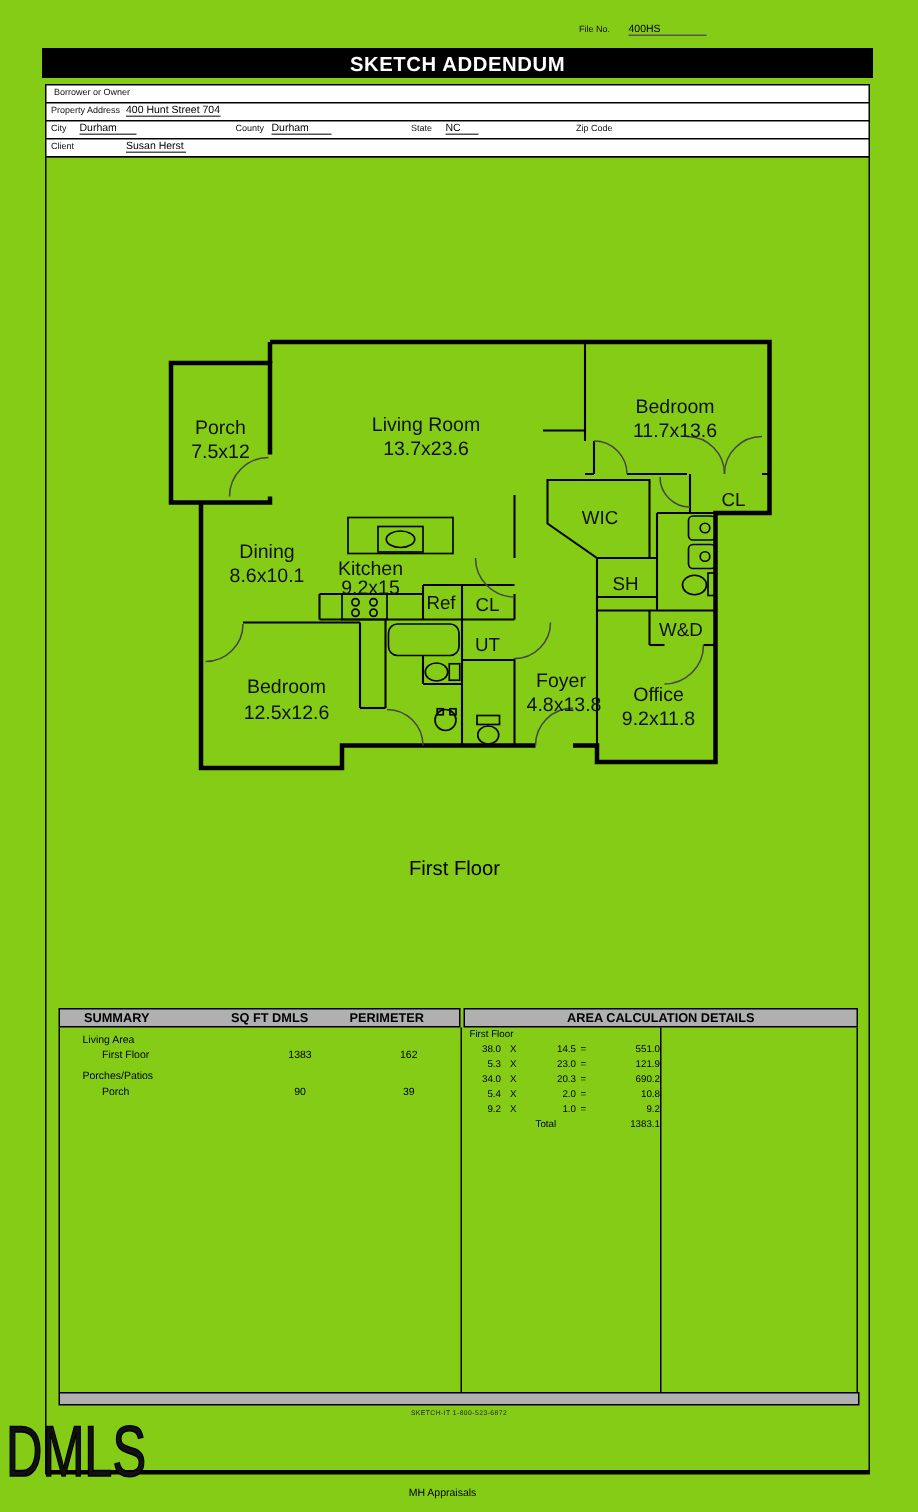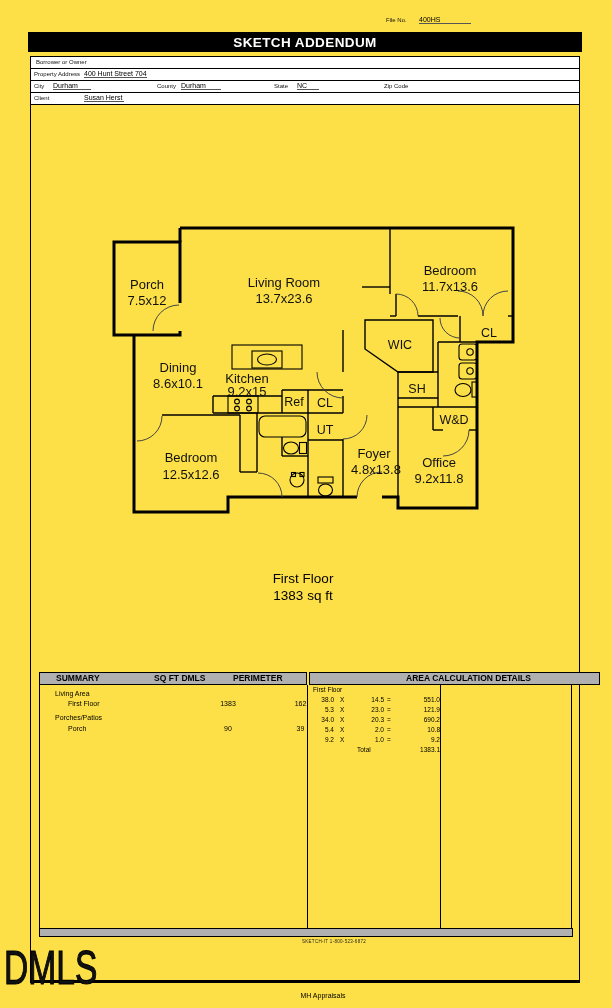--- a/index.html
+++ b/index.html
@@ -1,31 +1,31 @@
 <!DOCTYPE html>
 <html><head>
 <meta charset="utf-8">
 <style>
   html,body{margin:0;padding:0;background:#fff;}
-  .page{position:relative;width:612px;height:1008px;background:#fde047;overflow:hidden;
+  .page{position:relative;width:612px;height:1008px;background:#84cc16;overflow:hidden;
         font-family:"Liberation Sans","DejaVu Sans",sans-serif;color:#000;}
   .abs{position:absolute;}
   .lbl{font-size:6px;color:#111;}
   .val{font-size:7px;color:#000;border-bottom:0.5px solid #555;display:inline-block;}
   .titlebar{left:28px;top:32px;width:554px;height:20px;background:#000;color:#fff;
             display:flex;align-items:center;justify-content:center;
             font-size:13.5px;font-weight:bold;letter-spacing:.4px;}
   .formrow{left:30px;width:548px;height:11px;border:1px solid #000;background:#fff;}
   .mainbox{left:30px;top:104px;width:548px;height:875px;border:1.5px solid #000;border-bottom:3px solid #000;}
   .grayhdr{background:#b0b0b0;border:1px solid #000;font-weight:bold;font-size:8.5px;height:11px;line-height:11px;}
   .vline{width:1px;background:#000;}
   .num{font-size:7px;}
   .calc{font-size:6.5px;}
   .ra{text-align:right;}
-  .ca{text-align:center;padding-left:28px;}
+  .ca{text-align:center;}
   .floorlabel{left:193px;top:571px;width:220px;text-align:center;font-size:13.5px;line-height:16.5px;}
   svg text{font-family:"Liberation Sans","DejaVu Sans",sans-serif;fill:#111;}
 </style>
 </head>
 <body>
 
 <div class="page">
 
   <span class="abs lbl" style="left:386px;top:17px;">File No.</span>
   <span class="abs val" style="left:419px;top:16px;width:52px;">400HS</span>
@@ -179,21 +179,20 @@
       <text x="191" y="479" font-size="13">12.5x12.6</text>
       <text x="374" y="458" font-size="13">Foyer</text>
       <text x="376" y="474" font-size="13">4.8x13.8</text>
       <text x="439" y="467" font-size="13">Office</text>
       <text x="439" y="483" font-size="13">9.2x11.8</text>
     </g>
   </svg>
 
   <div class="abs floorlabel">
     <div>First Floor</div>
-    <div>1383 sq ft</div>
   </div>
 
   <div class="abs grayhdr" style="left:39px;top:672px;width:266px;text-decoration:underline;">
     <span class="abs" style="left:16px;">SUMMARY</span>
     <span class="abs" style="left:114px;">SQ FT DMLS</span>
     <span class="abs" style="left:193px;">PERIMETER</span>
   </div>
   <div class="abs grayhdr ca" style="left:309px;top:672px;width:261px;">
     <span>AREA CALCULATION DETAILS</span>
   </div>

